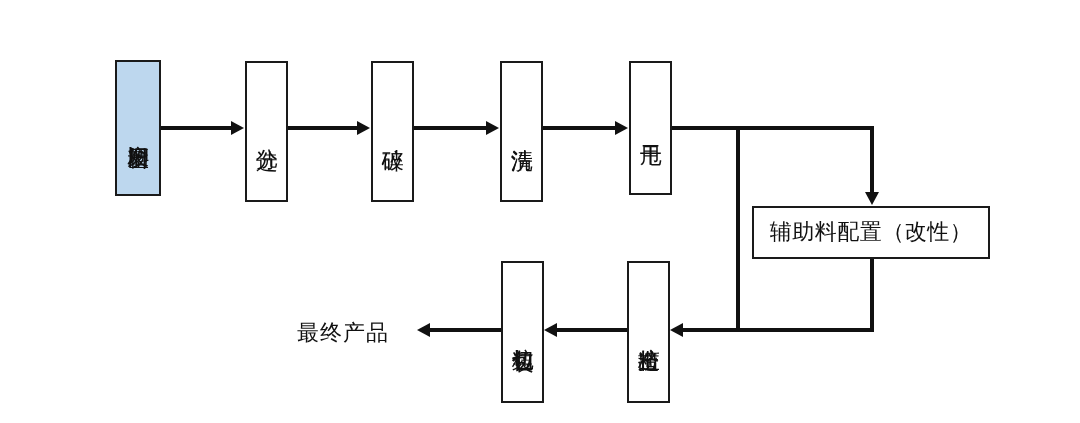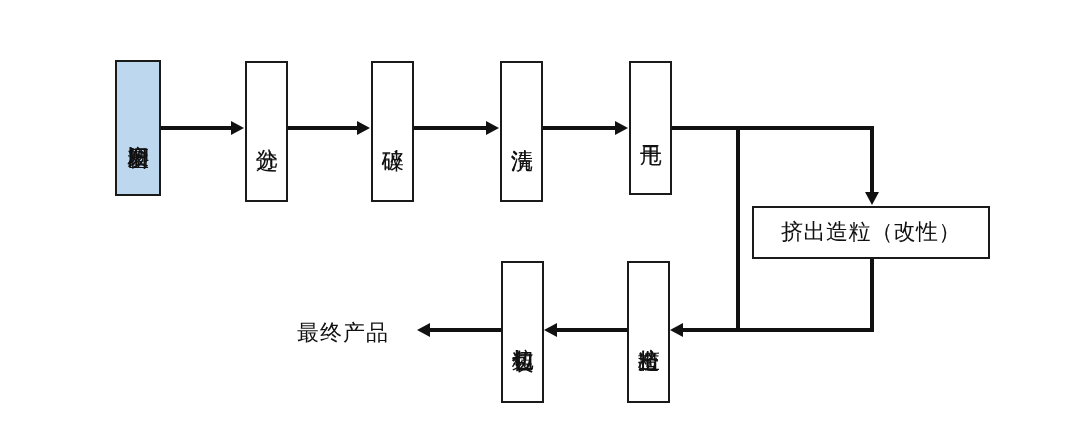--- a/index.html
+++ b/index.html
@@ -89,21 +89,21 @@
   <div class="node vertical highlight" style="left:115px; top:60px; width:46px; height:136px;">废旧塑料</div>
 
   <div class="node vertical" style="left:245px; top:61px; width:43px; height:141px;">分选</div>
 
   <div class="node vertical" style="left:371px; top:61px; width:43px; height:141px;">破碎</div>
 
   <div class="node vertical" style="left:500px; top:61px; width:43px; height:141px;">清洗</div>
 
   <div class="node vertical" style="left:629px; top:61px; width:43px; height:134px;">甩干</div>
 
-  <div class="node horizontal" style="left:752px; top:206px; width:238px; height:53px;">挤出造粒（改性）</div>
+  <div class="node horizontal" style="left:752px; top:206px; width:238px; height:53px;">辅助料配置（改性）</div>
 
   <div class="node vertical" style="left:627px; top:261px; width:43px; height:142px;">挤出造粒</div>
 
   <div class="node vertical" style="left:501px; top:261px; width:43px; height:142px;">切粒包装</div>
 
   <div class="free-label" style="left:297px; top:318px;">最终产品</div>
 
   <div class="seg h" style="left:161px; top:126px; width:72px;"></div>
   <div class="arrow right" style="left:231px; top:121px;"></div>
 

